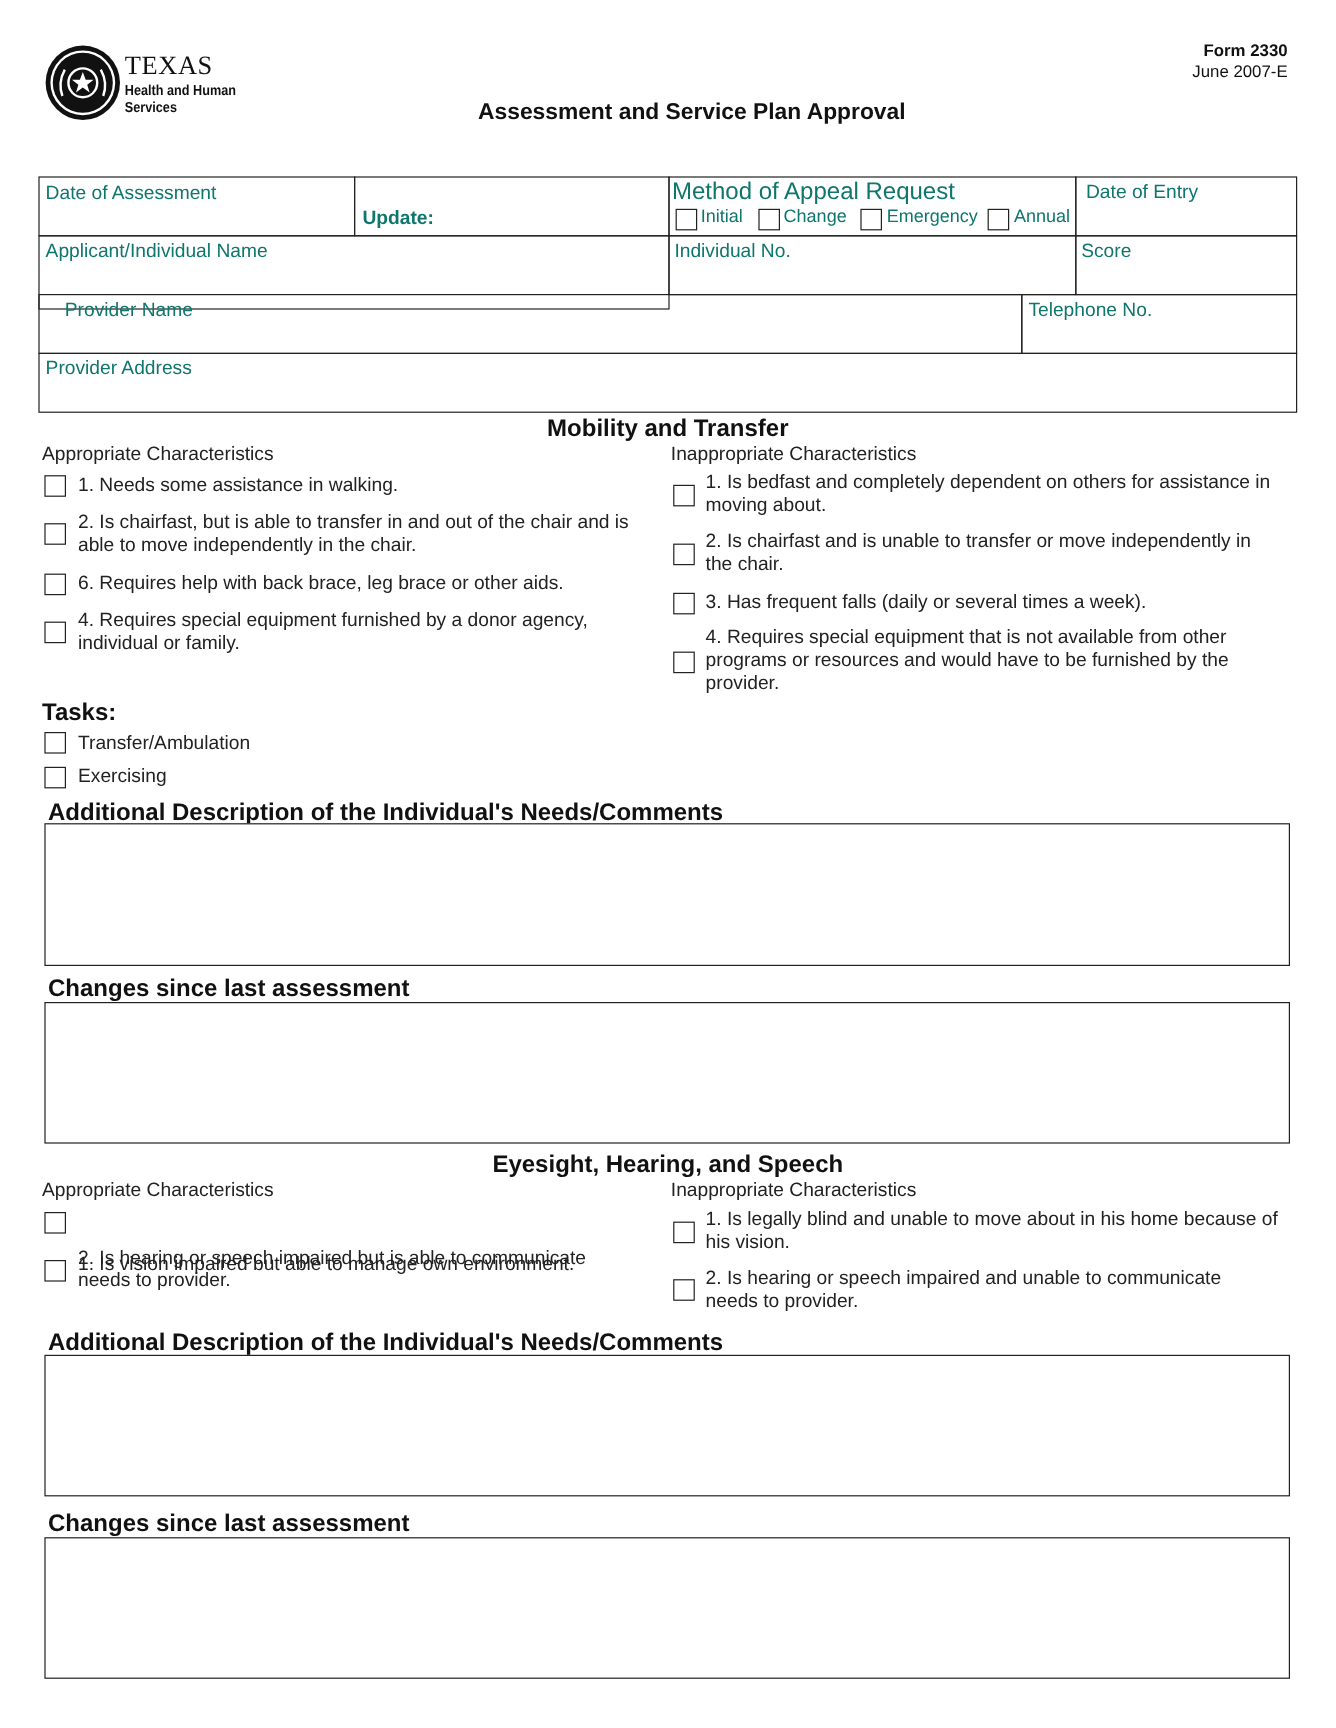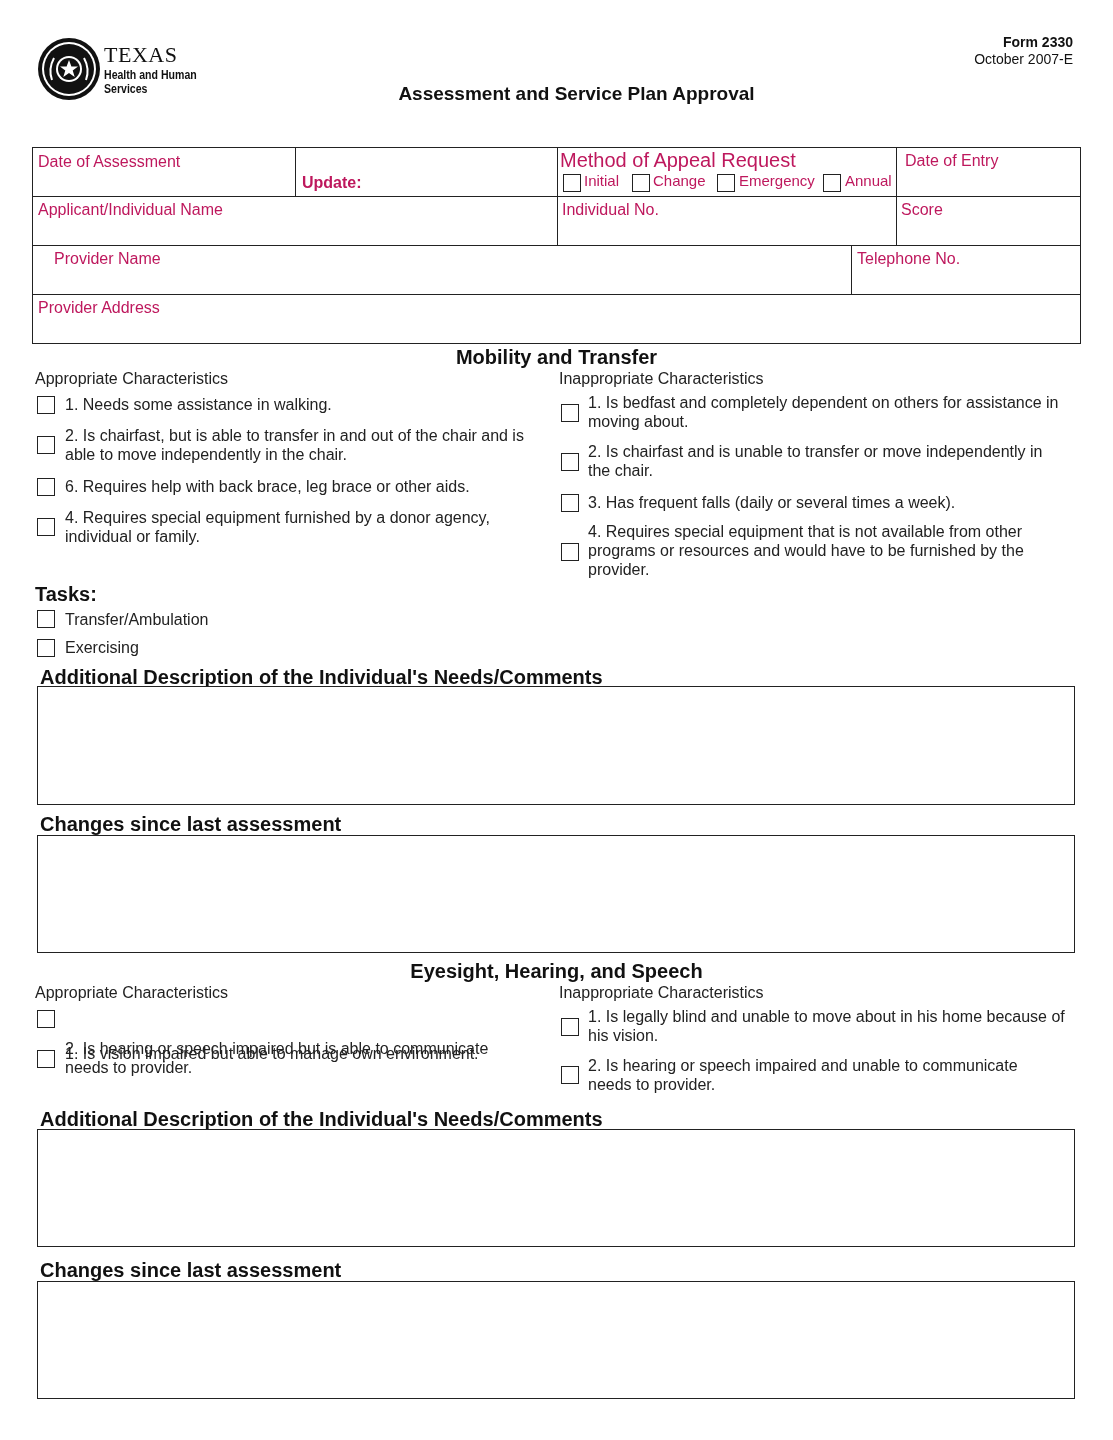--- a/index.html
+++ b/index.html
@@ -6,21 +6,21 @@
   body { width:1113px; height:1440px; position:relative; font-family:"Liberation Sans", sans-serif; color:#111; overflow:hidden; }
   .abs { position:absolute; }
   .logo { left:36px; top:36px; width:70px; height:66px; }
   .logo-text { left:104px; top:44px; line-height:1; }
   .logo-texas { font-family:"Liberation Serif", serif; font-size:22px; letter-spacing:0.5px; }
   .logo-sub { font-size:12px; font-weight:bold; margin-top:2px; line-height:14px; transform:scaleX(0.88); transform-origin:left; }
   .form-no { right:40px; top:34px; text-align:right; font-size:14px; line-height:17px; }
   .form-no .b { font-weight:bold; }
   .title { left:0; width:1113px; top:82px; text-align:center; font-weight:bold; font-size:19px; line-height:24px;margin-left:20px; }
   .cell { position:absolute; border:1px solid #222; box-sizing:border-box; font-size:16px; }
-  .lbl { position:absolute; font-size:16px; color:#be185d; }
+  .lbl { position:absolute; font-size:16px; color:#0f766e; }
   .cb { position:absolute; width:18px; height:18px; border:1.5px solid #222; box-sizing:border-box; background:#fff; cursor:pointer; }
   .section-title { position:absolute; left:0; width:1113px; text-align:center; font-weight:bold; font-size:20px; }
   .subhead { position:absolute; font-size:16px; color:#222; }
   .item { position:absolute; font-size:16px; line-height:19px; color:#222; }
   .bold-head { position:absolute; font-weight:bold; font-size:20px; }
   .box { position:absolute; border:1.5px solid #222; box-sizing:border-box; background:#fff; }
 </style>
 </head>
 <body>
 
@@ -34,21 +34,21 @@
   <path d="M16,44 Q12,33 18,22" stroke="#fff" stroke-width="2" fill="none"></path>
   <path d="M50,44 Q54,33 48,22" stroke="#fff" stroke-width="2" fill="none"></path>
 </svg>
 <div class="abs logo-text">
   <div class="logo-texas">TEXAS</div>
   <div class="logo-sub">Health and Human</div>
   <div class="logo-sub" style="margin-top:0">Services</div>
 </div>
 <div class="abs form-no">
   <div class="b">Form 2330</div>
-  <div>October 2007-E</div>
+  <div>June 2007-E</div>
 </div>
 <div class="abs title">
   <div>Assessment and Service Plan Approval</div>
 </div>
 
 <div>
 
   <div class="cell" style="left:32px;top:147px;width:264px;height:50px;">
     <span class="lbl" style="left:5px;top:5px;">Date of Assessment</span>
   </div>
@@ -63,21 +63,21 @@
     <span class="lbl" style="left:95px;top:24px;font-size:15px;">Change</span>
     <div class="cb" style="left:159px;top:26px;"></div>
     <span class="lbl" style="left:181px;top:24px;font-size:15px;">Emergency</span>
     <div class="cb" style="left:265px;top:26px;"></div>
     <span class="lbl" style="left:287px;top:24px;font-size:15px;">Annual</span>
   </div>
   <div class="cell" style="left:896px;top:147px;width:185px;height:50px;">
     <span class="lbl" style="left:8px;top:4px;">Date of Entry</span>
   </div>
 
-  <div class="cell" style="left:32px;top:196px;width:526px;height:50px;padding-left:23px;">
+  <div class="cell" style="left:32px;top:196px;width:526px;height:62px;padding-left:23px;">
     <span class="lbl" style="left:5px;top:4px;">Applicant/Individual Name</span>
   </div>
   <div class="cell" style="left:557px;top:196px;width:340px;height:50px;">
     <span class="lbl" style="left:4px;top:4px;">Individual No.</span>
   </div>
   <div class="cell" style="left:896px;top:196px;width:185px;height:50px;">
     <span class="lbl" style="left:4px;top:4px;">Score</span>
   </div>
 
   <div class="cell" style="left:32px;top:245px;width:820px;height:50px;">

